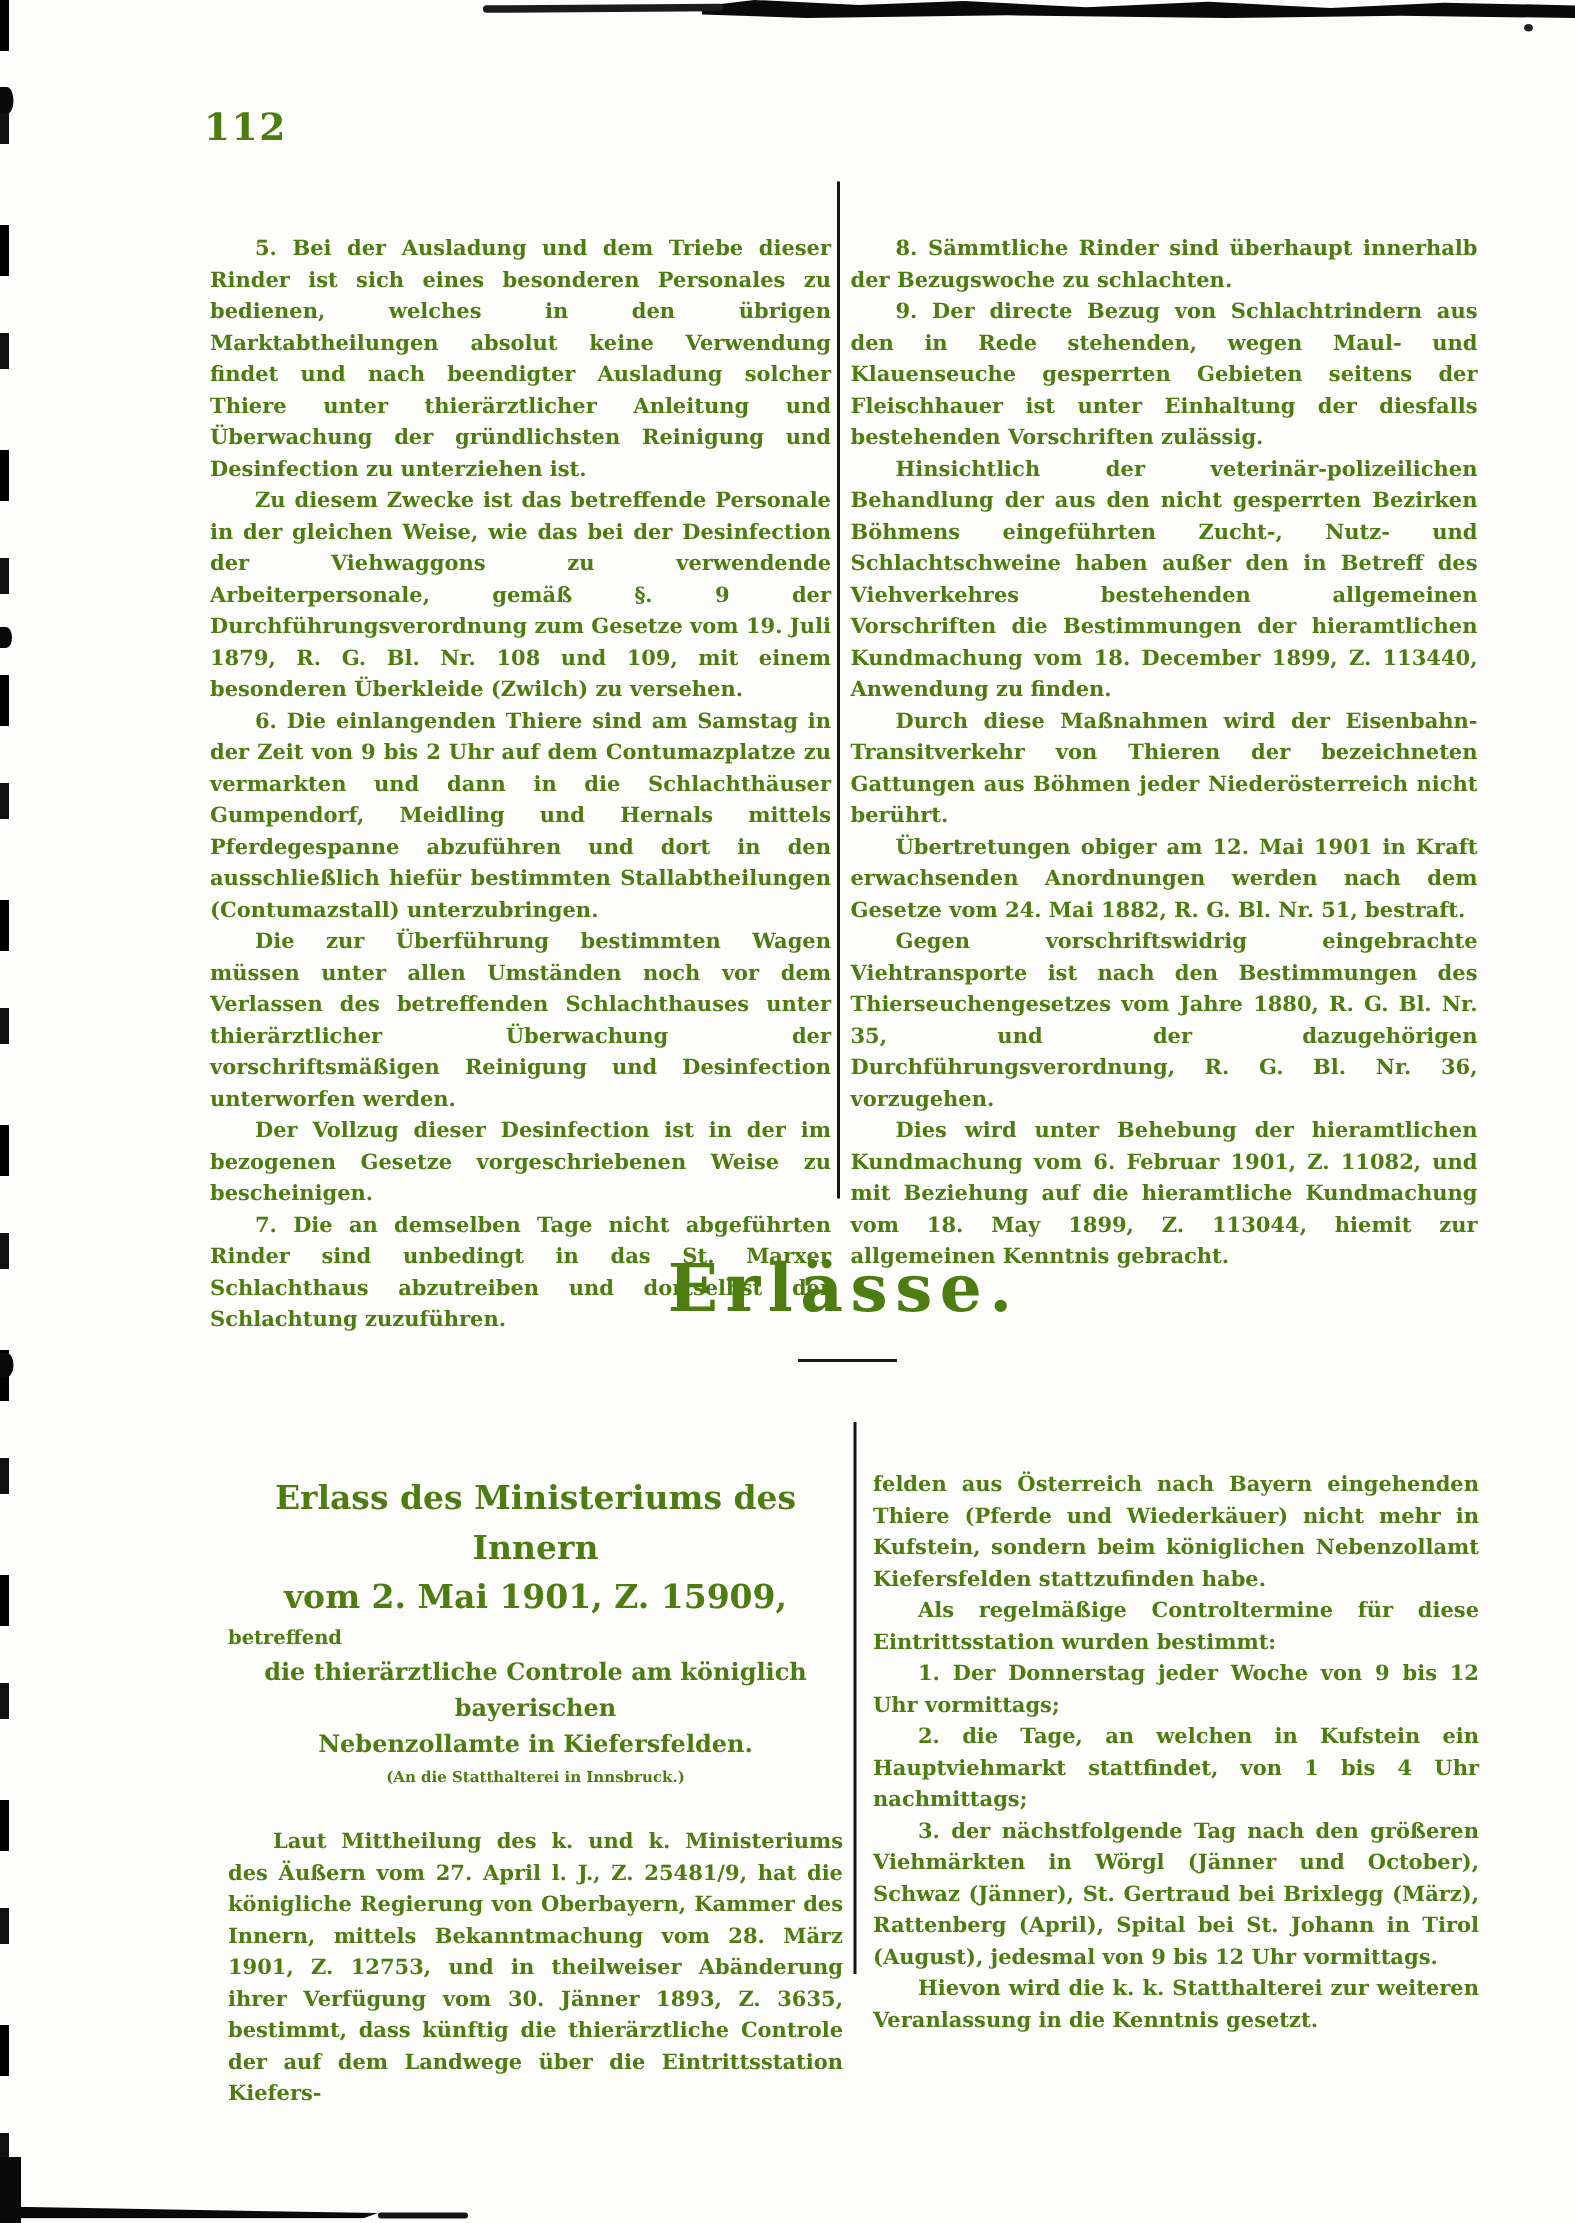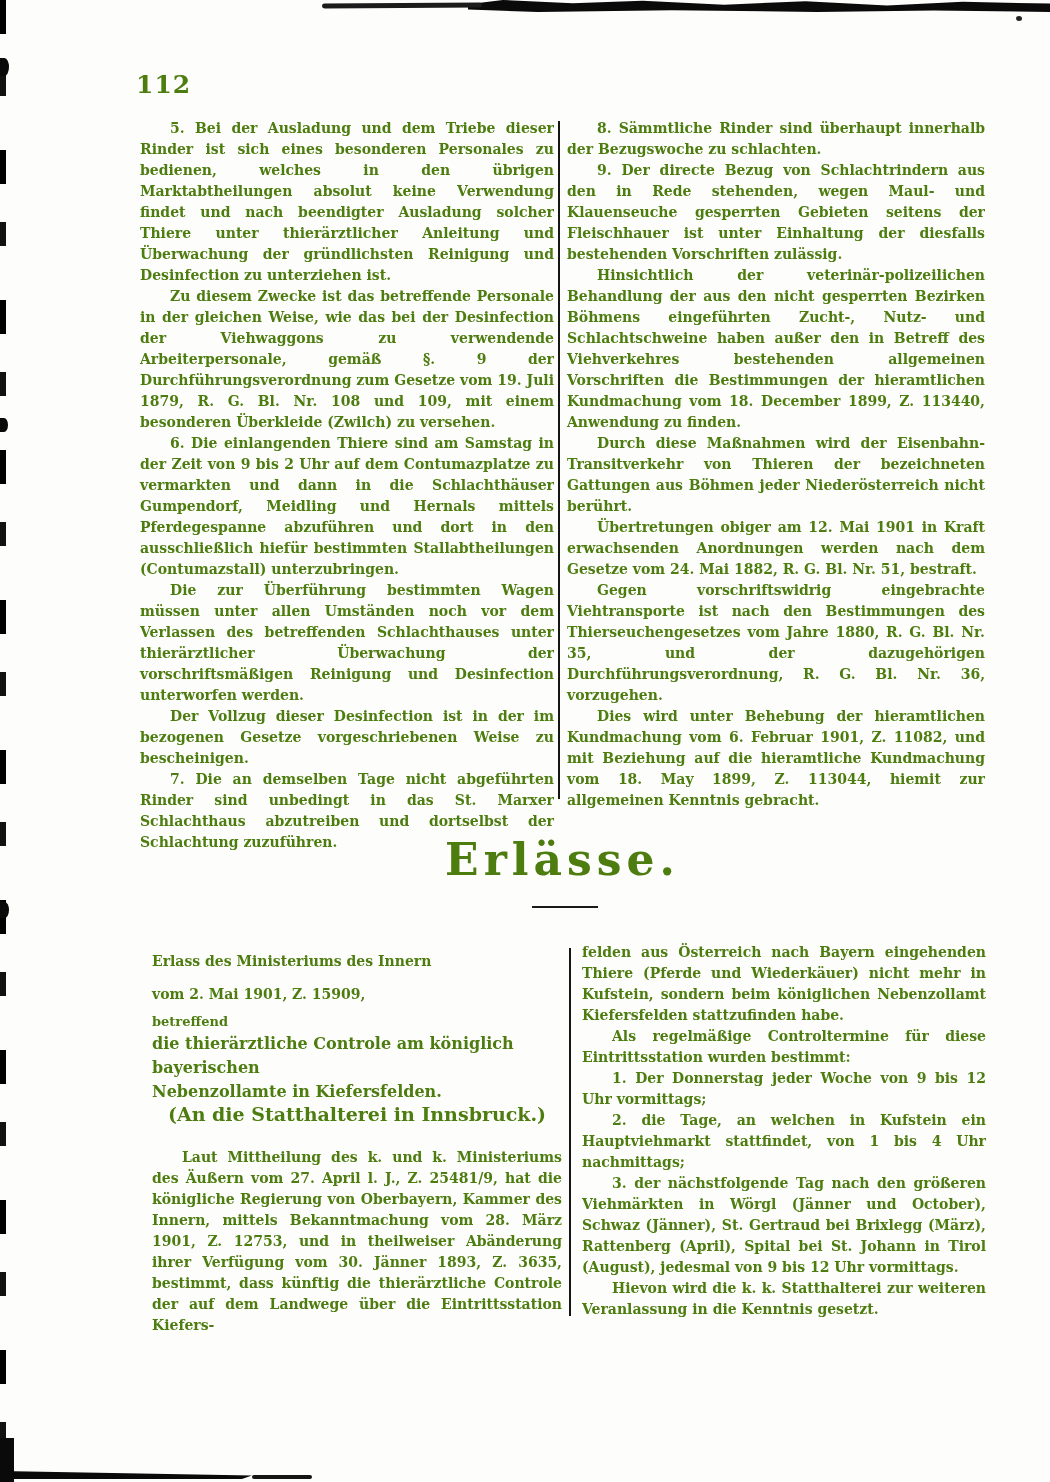--- a/index.html
+++ b/index.html
@@ -32,44 +32,45 @@
 
   
   .page-number {
     position:absolute; left:136px; top:70px;
     font-size:25px; font-weight:bold; letter-spacing:1px;
   }
   .col {
     position:absolute;
     font-size:14px; line-height:21px; font-weight:bold;
     text-align:justify;
+    margin-top:38px;
   }
   .col p { margin:0; text-indent:30px; }
   .col p.noindent { text-indent:0; }
 
   .s1-left  { left:140px; top:118px; width:414px; }
   .s1-right { left:567px; top:118px; width:418px; }
   .divider1 { position:absolute; left:558px; top:121px; width:2px; height:678px; background:#161616; }
 
   .main-heading {
     position:absolute; left:140px; top:834px; width:845px;
     text-align:center; font-size:44px; font-weight:bold; letter-spacing:5px;
   }
   .heading-rule {
     position:absolute; left:532px; top:906px; width:66px; height:2px; background:#1a1a1a;
   }
 
   .s2-left  { left:152px; top:945px; width:410px; }
   .s2-right { left:582px; top:942px; width:404px; }
   .divider2 { position:absolute; left:569px; top:948px; width:2px; height:368px; background:#161616; }
 
-  .s2-title { font-size:14px; line-height:33px; font-weight:bold; text-indent:0; }
+  .s2-title { text-align:center; font-size:22px; line-height:33px; font-weight:bold; text-indent:0; }
   .s2-betreffend { font-size:13px; font-weight:bold; margin:14px 0 12px 0; }
-  .s2-subject { text-align:left; font-size:16px; line-height:24px; font-weight:bold; }
-  .s2-address { text-align:center; font-size:19px; font-weight:bold; margin:16px 0 0 0; }
+  .s2-subject { text-align:center; font-size:16px; line-height:24px; font-weight:bold; }
+  .s2-address { text-align:center; font-size:10px; font-weight:bold; margin:16px 0 0 0; }
   .s2-body { margin-top:22px; }
 </style>
 </head>
 <body>
 
 <div class="page">
 
   <div class="art art-top-main"></div>
   <div class="art art-top-tail"></div>
   <div class="art-top-fuzz art" style="background:none;"></div>

